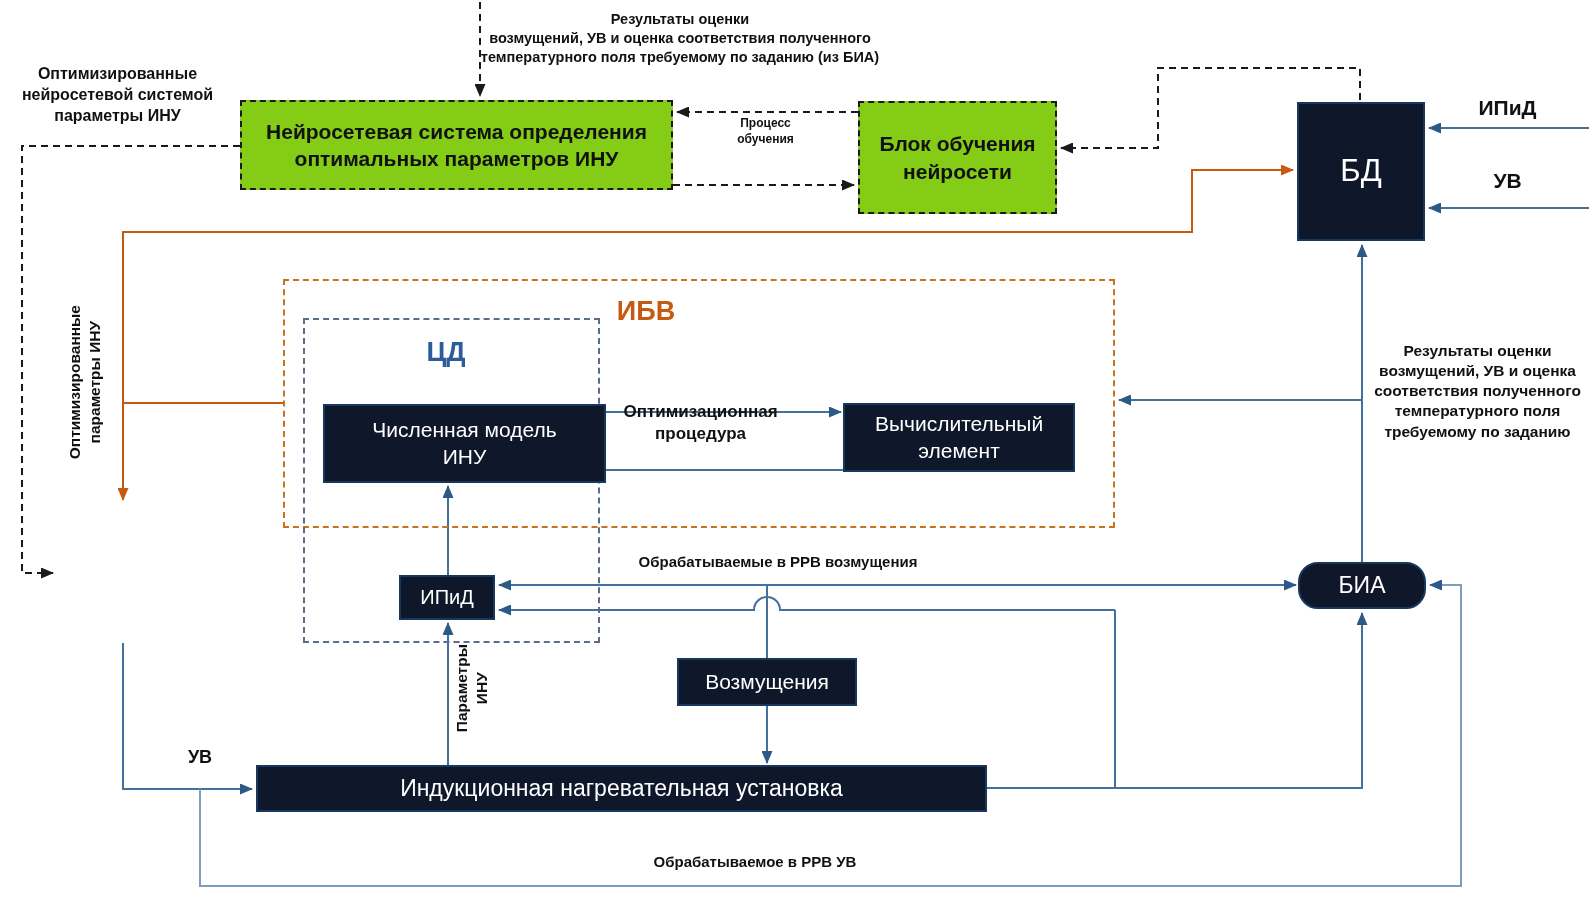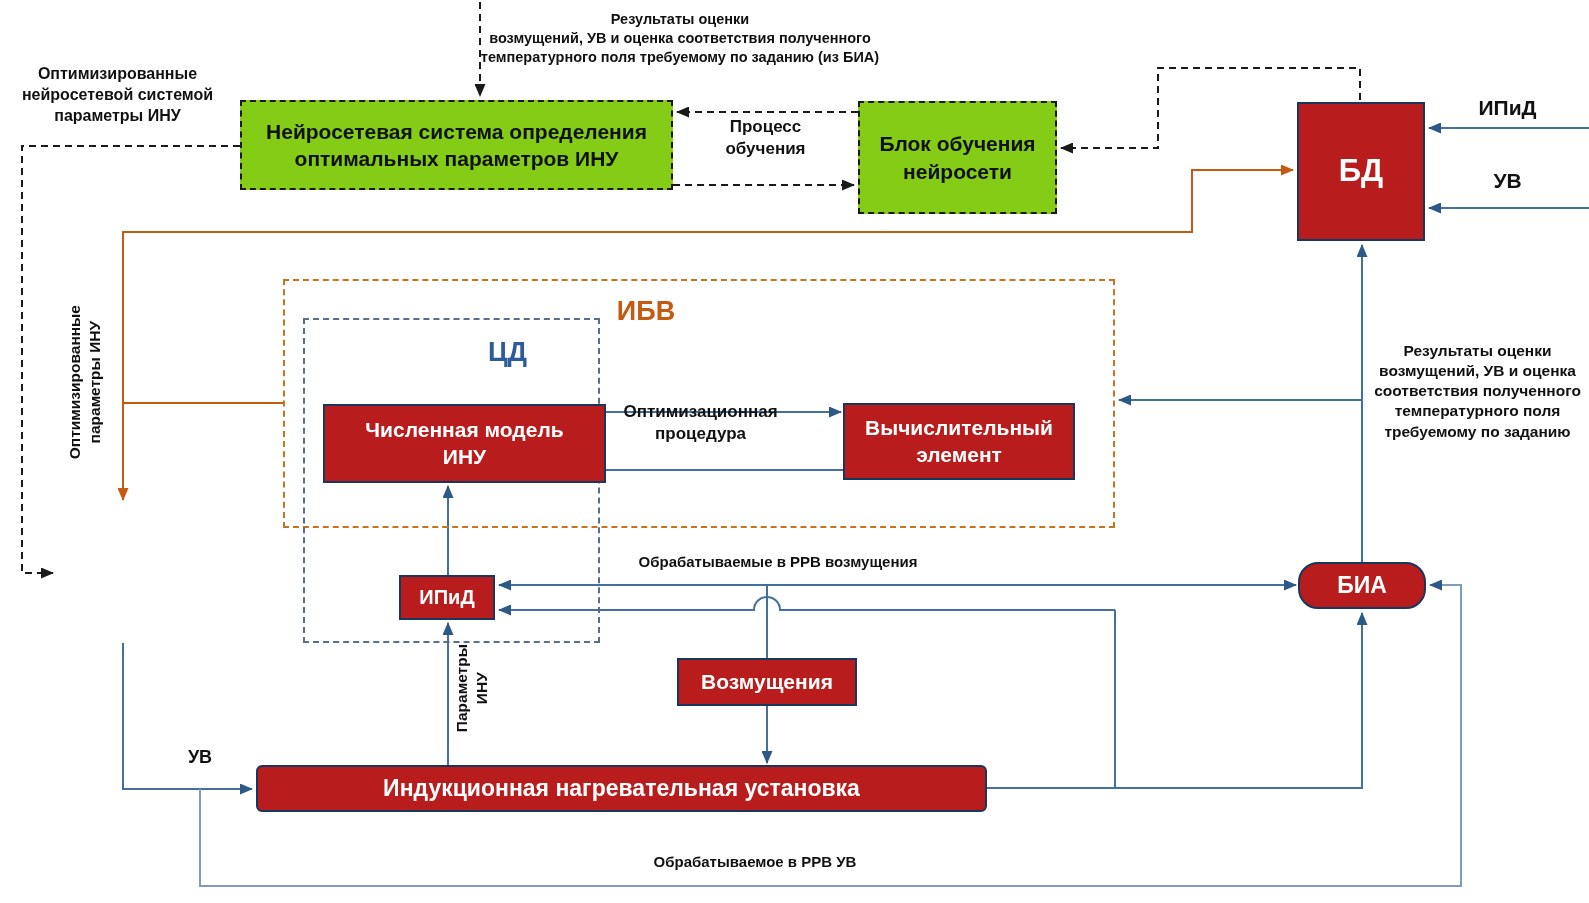--- a/index.html
+++ b/index.html
@@ -3,21 +3,21 @@
 <meta charset="utf-8">
 <style>
   html,body{margin:0;padding:0;background:#ffffff;}
   #stage{
     position:relative;width:1589px;height:903px;background:#ffffff;
     font-family:"Liberation Sans",sans-serif;overflow:hidden;
   }
   #wires{position:absolute;left:0;top:0;width:1589px;height:903px;}
   .box{
     position:absolute;display:flex;align-items:center;justify-content:center;
-    background:#b91c1c;border:2px solid #17375e;color:#ffffff;font-weight:bold;
+    background:#0f172a;border:2px solid #17375e;color:#ffffff;font-weight:normal;
     text-align:center;white-space:pre-line;line-height:1.25;box-sizing:border-box;
   }
   .gbox{
     position:absolute;display:flex;align-items:center;justify-content:center;
     background:#84cc16;border:2px dashed #1a1a1a;color:#111111;font-weight:bold;
     text-align:center;white-space:pre-line;line-height:1.3;box-sizing:border-box;
   }
   .frame{position:absolute;box-sizing:border-box;background:transparent;}
   .frame.ibv{border:2px dashed #c9731f;}
   .frame.cd{border:2px dashed #5a6e8c;}
@@ -85,44 +85,44 @@
     </g>
 
     <g stroke="#7f9cbc" stroke-width="2" fill="none">
       <path d="M200,789 V886 H1461 V585 H1430" marker-end="url(#m-light)"></path>
     </g>
   </svg>
 
   <div class="frame ibv" style="left:283px;top:279px;width:832px;height:249px;"></div>
   <div class="frame cd" style="left:303px;top:318px;width:297px;height:325px;"></div>
   <div class="frame-label" style="left:586px;top:296px;width:120px;font-size:27px;color:#c55a11;">ИБВ</div>
-  <div class="frame-label" style="left:407px;top:337px;width:120px;font-size:27px;color:#2e5c9a;text-align:right;">ЦД</div>
+  <div class="frame-label" style="left:386px;top:337px;width:120px;font-size:27px;color:#2e5c9a;">ЦД</div>
 
   <div class="gbox" style="left:240px;top:100px;width:433px;height:90px;font-size:21px;">Нейросетевая система определения
 оптимальных параметров ИНУ</div>
   <div class="gbox" style="left:858px;top:101px;width:199px;height:113px;font-size:21px;">Блок обучения
 нейросети</div>
 
   <div class="box" style="left:1297px;top:102px;width:128px;height:139px;font-size:31px;">БД</div>
   <div class="box" style="left:323px;top:404px;width:283px;height:79px;font-size:21px;">Численная модель
 ИНУ</div>
-  <div class="box" style="left:843px;top:403px;width:232px;height:77px;font-size:21px;">Вычислительный
+  <div class="box" style="left:843px;top:403px;width:232px;height:69px;font-size:21px;">Вычислительный
 элемент</div>
   <div class="box" style="left:399px;top:575px;width:96px;height:45px;font-size:20px;">ИПиД</div>
   <div class="box" style="left:1298px;top:562px;width:128px;height:47px;font-size:23px;border-radius:20px;">БИА</div>
   <div class="box" style="left:677px;top:658px;width:180px;height:48px;font-size:21px;">Возмущения</div>
-  <div class="box" style="left:256px;top:765px;width:731px;height:47px;font-size:23px;border-radius:6px;">Индукционная нагревательная установка</div>
+  <div class="box" style="left:256px;top:765px;width:731px;height:47px;font-size:23px;">Индукционная нагревательная установка</div>
 
   <div class="note" style="left:420px;top:10px;width:520px;font-size:14.5px;">Результаты оценки
 возмущений, УВ и оценка соответствия полученного
 температурного поля требуемому по заданию (из БИА)</div>
   <div class="note" style="left:5px;top:64px;width:225px;font-size:16px;">Оптимизированные
 нейросетевой системой
 параметры ИНУ</div>
-  <div class="note" style="left:703px;top:116px;width:125px;font-size:17px;">Процесс
+  <div class="note" style="left:703px;top:116px;width:125px;font-size:12px;">Процесс
 обучения</div>
   <div class="note" style="left:1450px;top:94px;width:115px;font-size:21px;">ИПиД</div>
   <div class="note" style="left:1450px;top:167px;width:115px;font-size:21px;">УВ</div>
   <div class="note" style="left:1366px;top:341px;width:223px;font-size:15.5px;">Результаты оценки
 возмущений, УВ и оценка
 соответствия полученного
 температурного поля
 требуемому по заданию</div>
   <div class="note vnote" style="left:0px;top:362px;width:170px;font-size:15.5px;">Оптимизированные
 параметры ИНУ</div>

